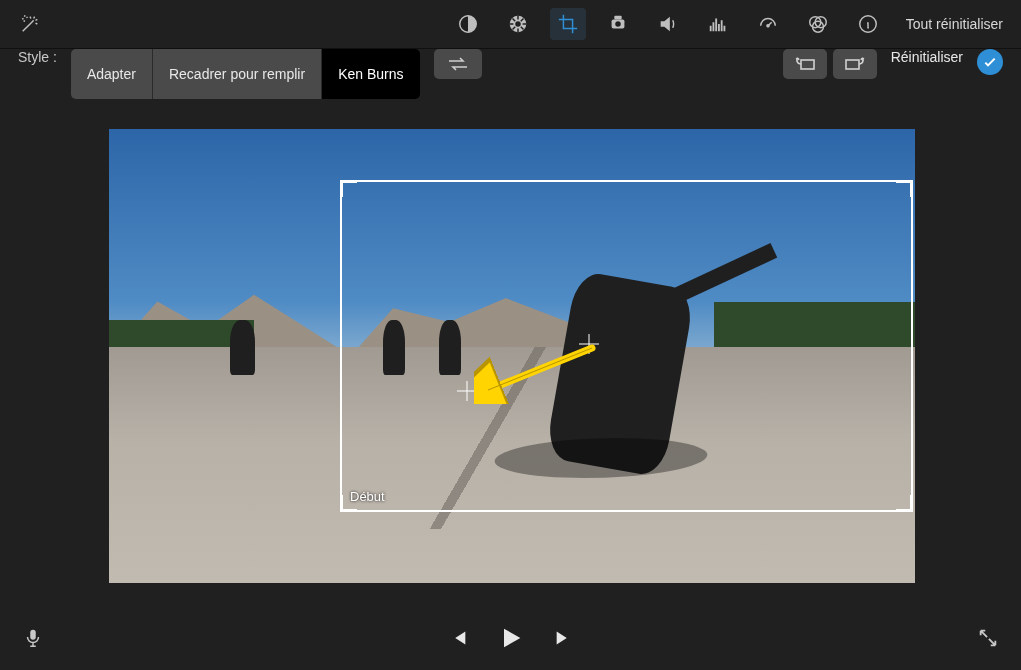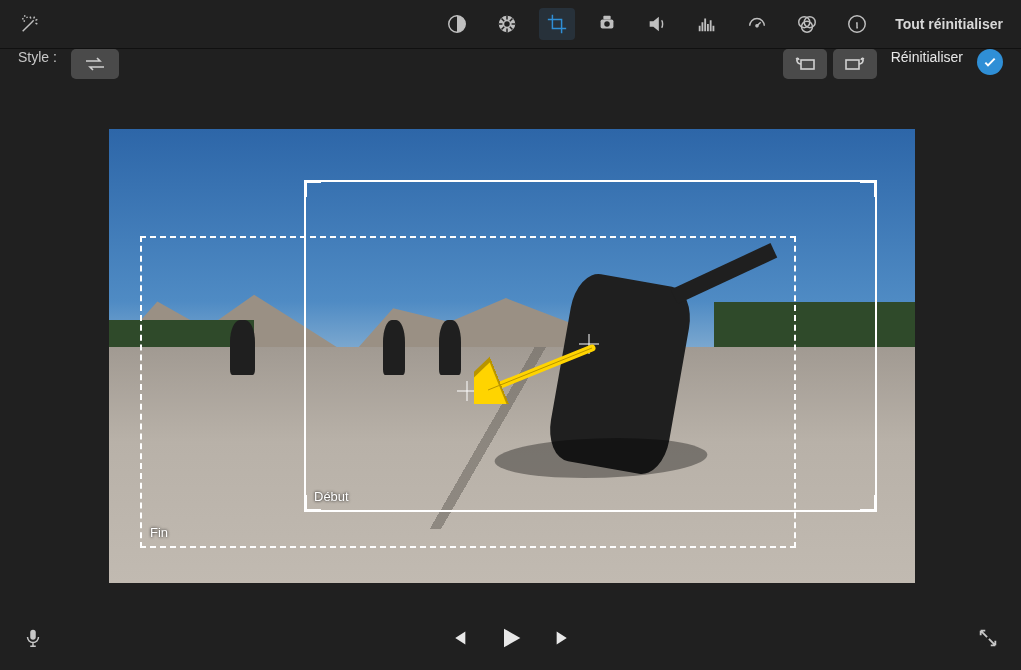--- a/index.html
+++ b/index.html
@@ -15,21 +15,21 @@
   }
   html,body{margin:0;padding:0;width:1021px;height:670px;background:var(--bg);font-family:-apple-system,Helvetica,Arial,sans-serif;color:var(--text);overflow:hidden;}
   .app{width:1021px;height:670px;position:relative;display:flex;flex-direction:column;}
   
   .iconbar{height:48px;display:flex;align-items:center;padding:0 12px;gap:14px;border-bottom:1px solid rgba(0,0,0,0.5);}
   .iconbar .spacer{flex:1;}
   .wand{width:40px;display:flex;justify-content:center;}
   .iconbar .ibtn{width:36px;height:32px;display:flex;align-items:center;justify-content:center;border-radius:4px;color:#bfbfbf;cursor:pointer;}
   .iconbar .ibtn.active{background:rgba(80,150,210,0.15);color:var(--crop-accent);}
   .iconbar svg{width:22px;height:22px;fill:none;stroke:currentColor;stroke-width:1.6;}
-  .reset-all{font-size:14px;color:#d8d8d8;padding:0 6px;cursor:pointer;font-weight:bold;}
+  .reset-all{font-size:14px;color:#d8d8d8;padding:0 6px;cursor:pointer;}
   
   .stylebar{height:50px;display:flex;padding:0 18px;gap:14px;}
   .stylebar .label{font-size:14px;color:#c8c8c8;}
   .seg{display:flex;border-radius:5px;overflow:hidden;}
   .seg .segbtn{background:var(--btn);color:#e8e8e8;font-size:14px;padding:6px 16px;border:0;cursor:pointer;border-right:1px solid #2a2a2a;}
   .seg .segbtn:last-child{border-right:0;}
   .seg .segbtn.sel{background:#000;color:#fff;}
   .swapbtn{background:var(--btn);border-radius:5px;width:48px;height:30px;display:flex;align-items:center;justify-content:center;cursor:pointer;}
   .rotgroup{display:flex;gap:6px;}
   .rotbtn{background:var(--btn);border-radius:5px;width:44px;height:30px;display:flex;align-items:center;justify-content:center;cursor:pointer;}
@@ -53,21 +53,21 @@
   .person{position:absolute;background:#1f1f1f;border-radius:40% 40% 10% 10%;}
   .p1{left:15%;top:42%;width:25px;height:55px;}
   .p2{left:34%;top:42%;width:22px;height:55px;}
   .p3{left:41%;top:42%;width:22px;height:55px;}
   .p4{left:56%;top:33%;width:120px;height:190px;border-radius:20%;transform:rotate(10deg);}
   .arm{position:absolute;background:#1f1f1f;}
   .p4 .arm{left:90px;top:-30px;width:110px;height:16px;transform:rotate(-35deg);}
   .shadow{position:absolute;background:rgba(0,0,0,0.35);border-radius:50%;}
   .sh4{left:48%;top:68%;width:210px;height:40px;transform:skewX(-40deg);}
   
-  .frame{position:absolute;box-sizing:border-box;}
+  .frame{position:absolute;box-sizing:border-box;margin-left:36px;}
   .frame.start{border:2.5px solid #fff;left:195px;top:51px;width:573px;height:332px;}
   .frame.end{border:2.5px dashed #fff;left:31px;top:107px;width:656px;height:312px;}
   .frame .flabel{position:absolute;bottom:6px;left:8px;color:#fff;font-size:13px;text-shadow:0 0 3px #000;}
   .corner{position:absolute;width:14px;height:14px;border:3px solid #fff;}
   .corner.tl{top:-2px;left:-2px;border-right:0;border-bottom:0;}
   .corner.tr{top:-2px;right:-2px;border-left:0;border-bottom:0;}
   .corner.bl{bottom:-2px;left:-2px;border-right:0;border-top:0;}
   .corner.br{bottom:-2px;right:-2px;border-left:0;border-top:0;}
   .cross{position:absolute;width:20px;height:20px;color:#fff;}
   .cross::before,.cross::after{content:"";position:absolute;background:#fff;}
@@ -152,20 +152,25 @@
       <svg viewBox="0 0 24 24">
           <circle cx="12" cy="12" r="9"></circle>
           <path d="M12 8h.01M11 11h1v5h1"></path>
         </svg>
     </div>
     <div class="reset-all">Tout réinitialiser</div>
   </div>
 
   <div class="stylebar">
     <span class="label">Style :</span>
+    <div class="seg">
+      <button class="segbtn">Adapter</button>
+      <button class="segbtn">Recadrer pour remplir</button>
+      <button class="segbtn sel">Ken Burns</button>
+    </div>
     <div class="swapbtn">
       <svg class="rot-icon" width="26" height="18" viewBox="0 0 26 18">
           <path d="M4 6h14l-3-3M22 12H8l3 3"></path>
         </svg>
     </div>
     <div class="grow"></div>
     <div class="rotgroup">
       <div class="rotbtn">
         <svg class="rot-icon" width="26" height="20" viewBox="0 0 26 20">
             <rect x="9" y="6" width="13" height="9"></rect>
@@ -197,23 +202,20 @@
       <div class="ground"></div>
       <div class="road-line"></div>
       <div class="person p1"></div>
       <div class="person p2"></div>
       <div class="person p3"></div>
       <div class="person p4">
           <div class="arm"></div>
         </div>
       <div class="shadow sh4"></div>
 
-      <div class="frame end">
-        <span class="flabel">Fin</span>
-      </div>
 
       <div class="frame start">
         <div class="corner tl"></div>
         <div class="corner tr"></div>
         <div class="corner bl"></div>
         <div class="corner br"></div>
         <span class="flabel">Début</span>
       </div>
 
       <div class="cross c1"></div>

